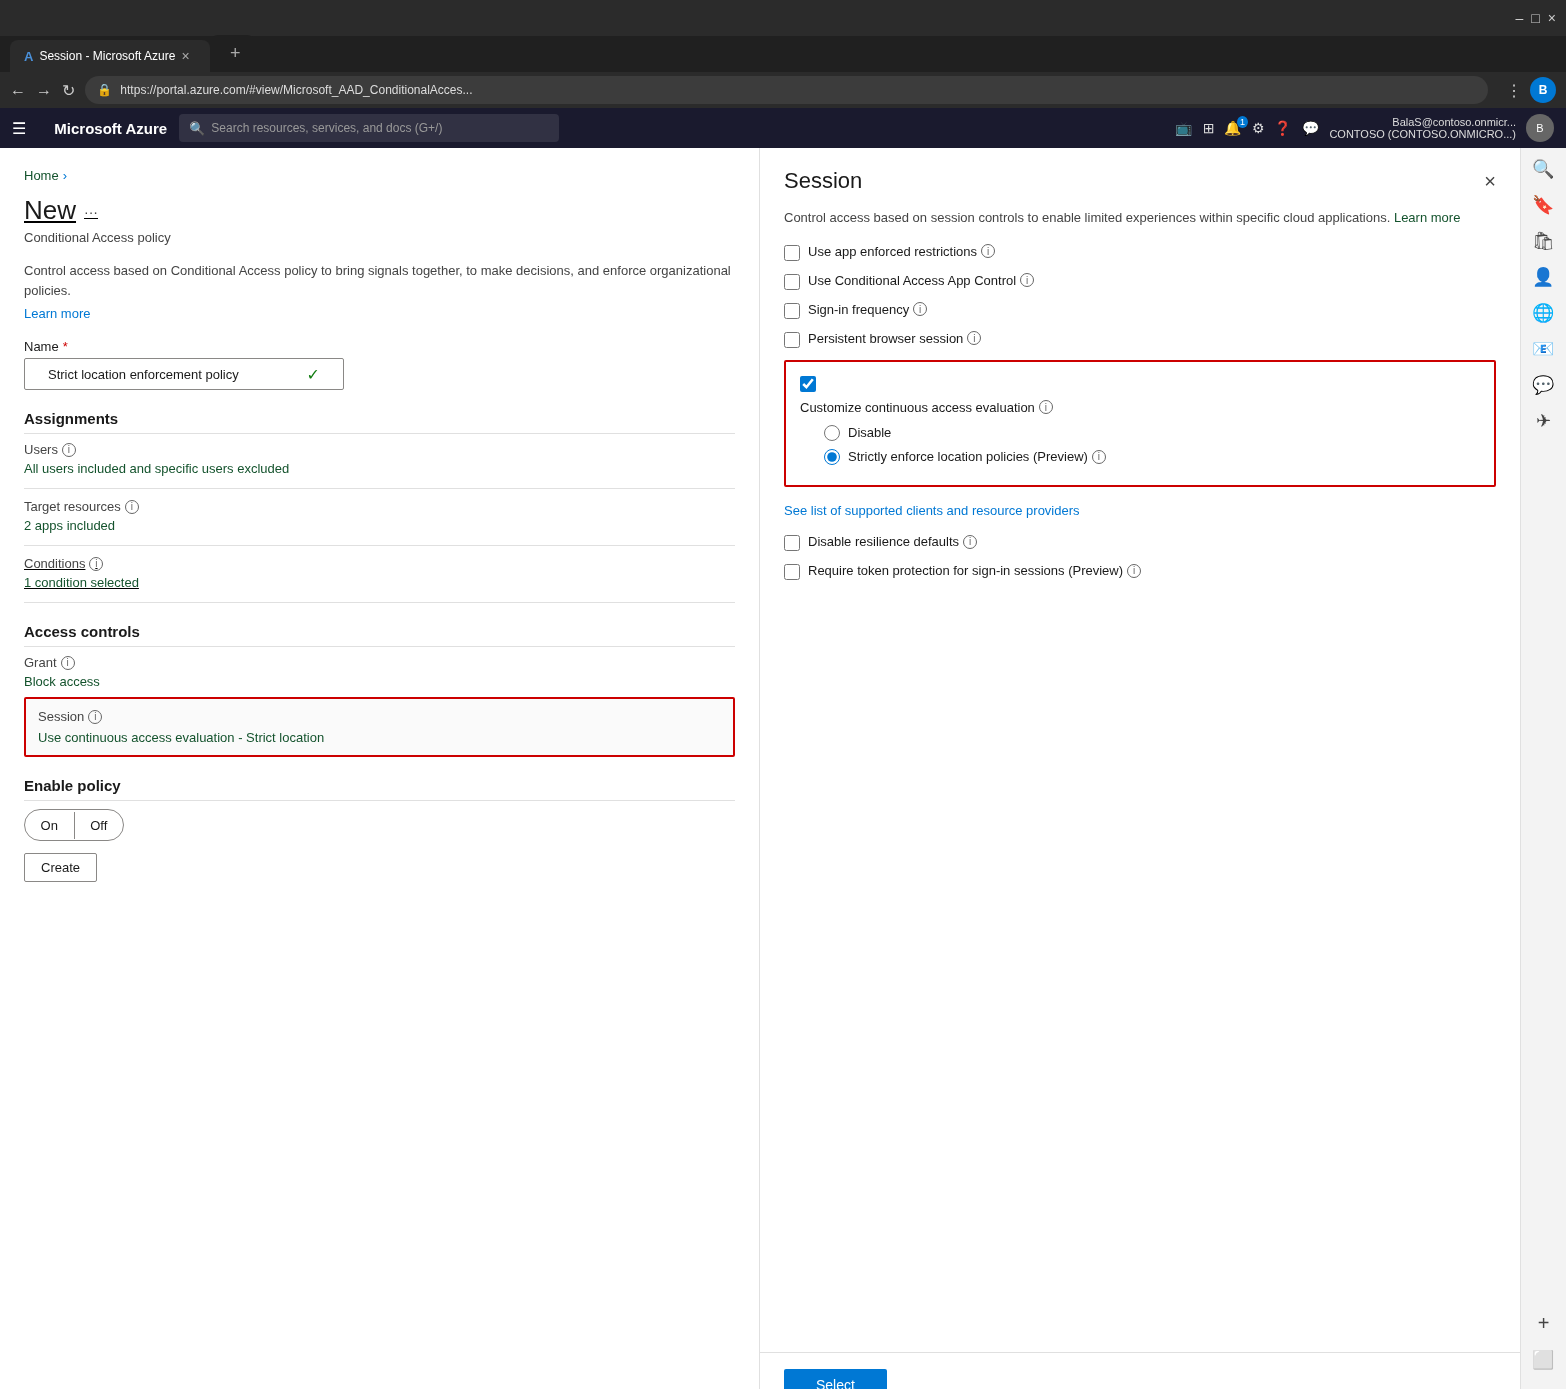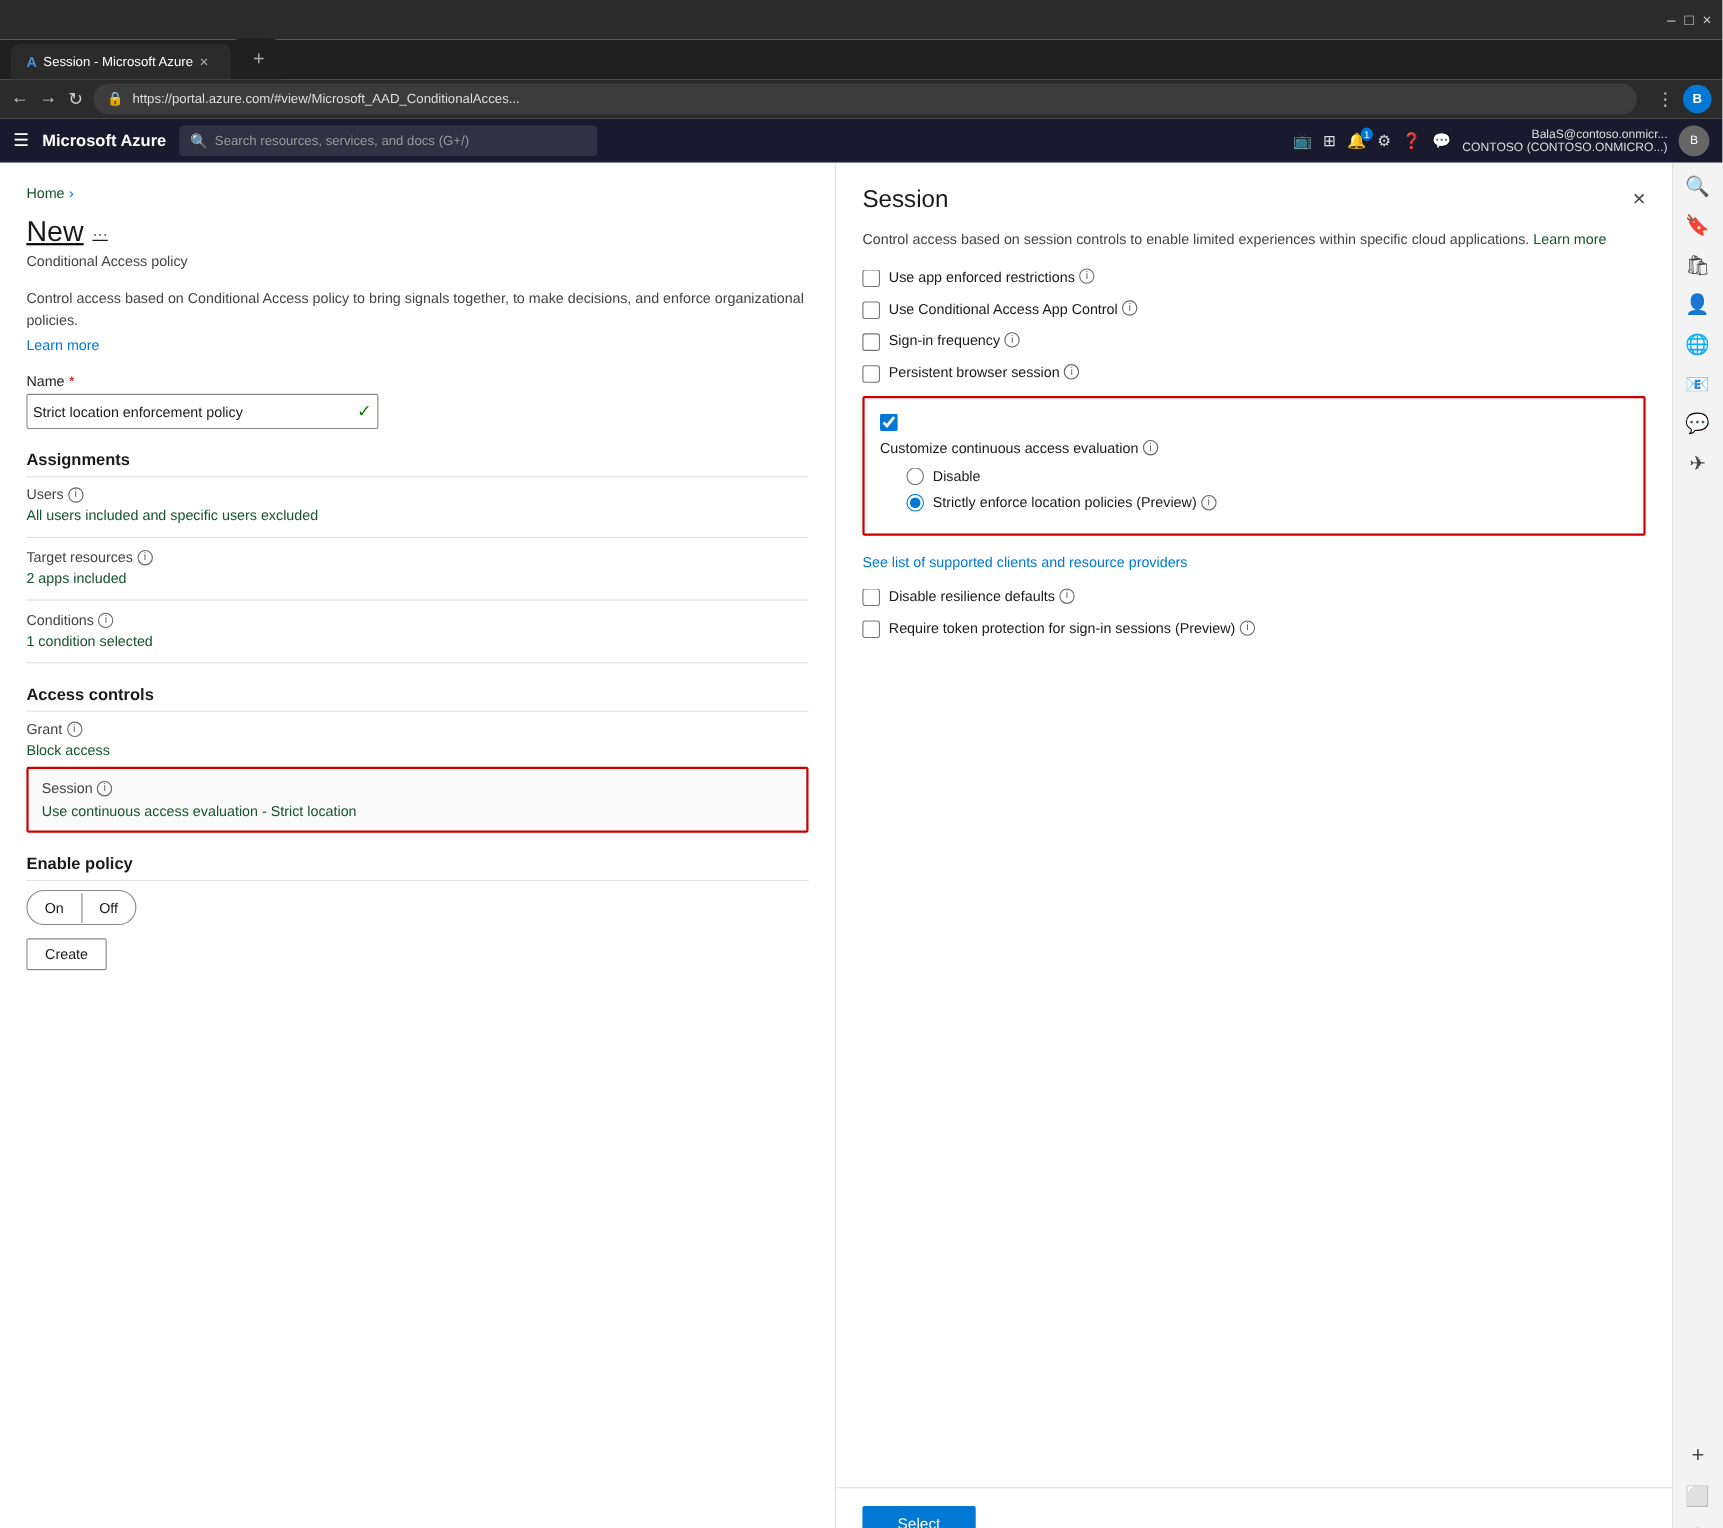--- a/index.html
+++ b/index.html
@@ -54,21 +54,21 @@
     
     .azure-topbar {
       background: #1a1a2e;
       height: 40px;
       display: flex;
       align-items: center;
       padding: 0 12px;
       gap: 12px;
     }
     .hamburger { color: white; font-size: 16px; cursor: pointer; }
-    .azure-logo { color: white; font-weight: bold; font-size: 15px; margin-left: 0; }
+    .azure-logo { color: white; font-weight: bold; font-size: 15px; margin-left: 16px; }
     .search-bar {
       flex: 1;
       max-width: 380px;
       background: rgba(255,255,255,0.1);
       border-radius: 4px;
       height: 28px;
       display: flex;
       align-items: center;
       padding: 0 10px;
       gap: 6px;
@@ -103,21 +103,21 @@
     .learn-more-link { color: #0078d4; cursor: pointer; text-decoration: none; font-size: 13px; }
 
     .form-section { margin-top: 18px; }
     .form-label { font-size: 13px; color: #1a1a1a; margin-bottom: 4px; display: flex; align-items: flex-end; gap: 4px; }
     .required { color: #c00; }
     .name-input {
       width: 320px;
       height: 32px;
       border: 1px solid #8a8886;
       border-radius: 2px;
-      padding: 0 5px;
+      padding: 0 23px;
       font-size: 13px;
       display: flex;
       align-items: center;
       justify-content: space-between;
       background: white;
       color: #1a1a1a;
     }
     .input-checkmark { color: #107c10; font-size: 16px; }
 
     .section-heading { font-size: 15px; font-weight: 600; color: #1a1a1a; margin: 20px 0 8px 0; padding-bottom: 6px; border-bottom: 1px solid #e0e0e0; }
@@ -399,21 +399,21 @@
 
     <div style="margin-bottom:12px;">
       <div class="subsection-label">
         <span>Target resources</span>
         <span class="info-circle">i</span>
       </div>
       <a class="blue-link">2 apps included</a>
     </div>
     <hr style="border:none;border-top:1px solid #e0e0e0;margin:10px 0;">
 
-    <div style="margin-bottom:12px;">
+    <div style="margin-bottom:12px;text-decoration:underline;">
       <div class="subsection-label">
         <span>Conditions</span>
         <span class="info-circle">i</span>
       </div>
       <a class="blue-link">1 condition selected</a>
     </div>
     <hr style="border:none;border-top:1px solid #e0e0e0;margin:10px 0;">
 
     
     <div class="section-heading">Access controls</div>

